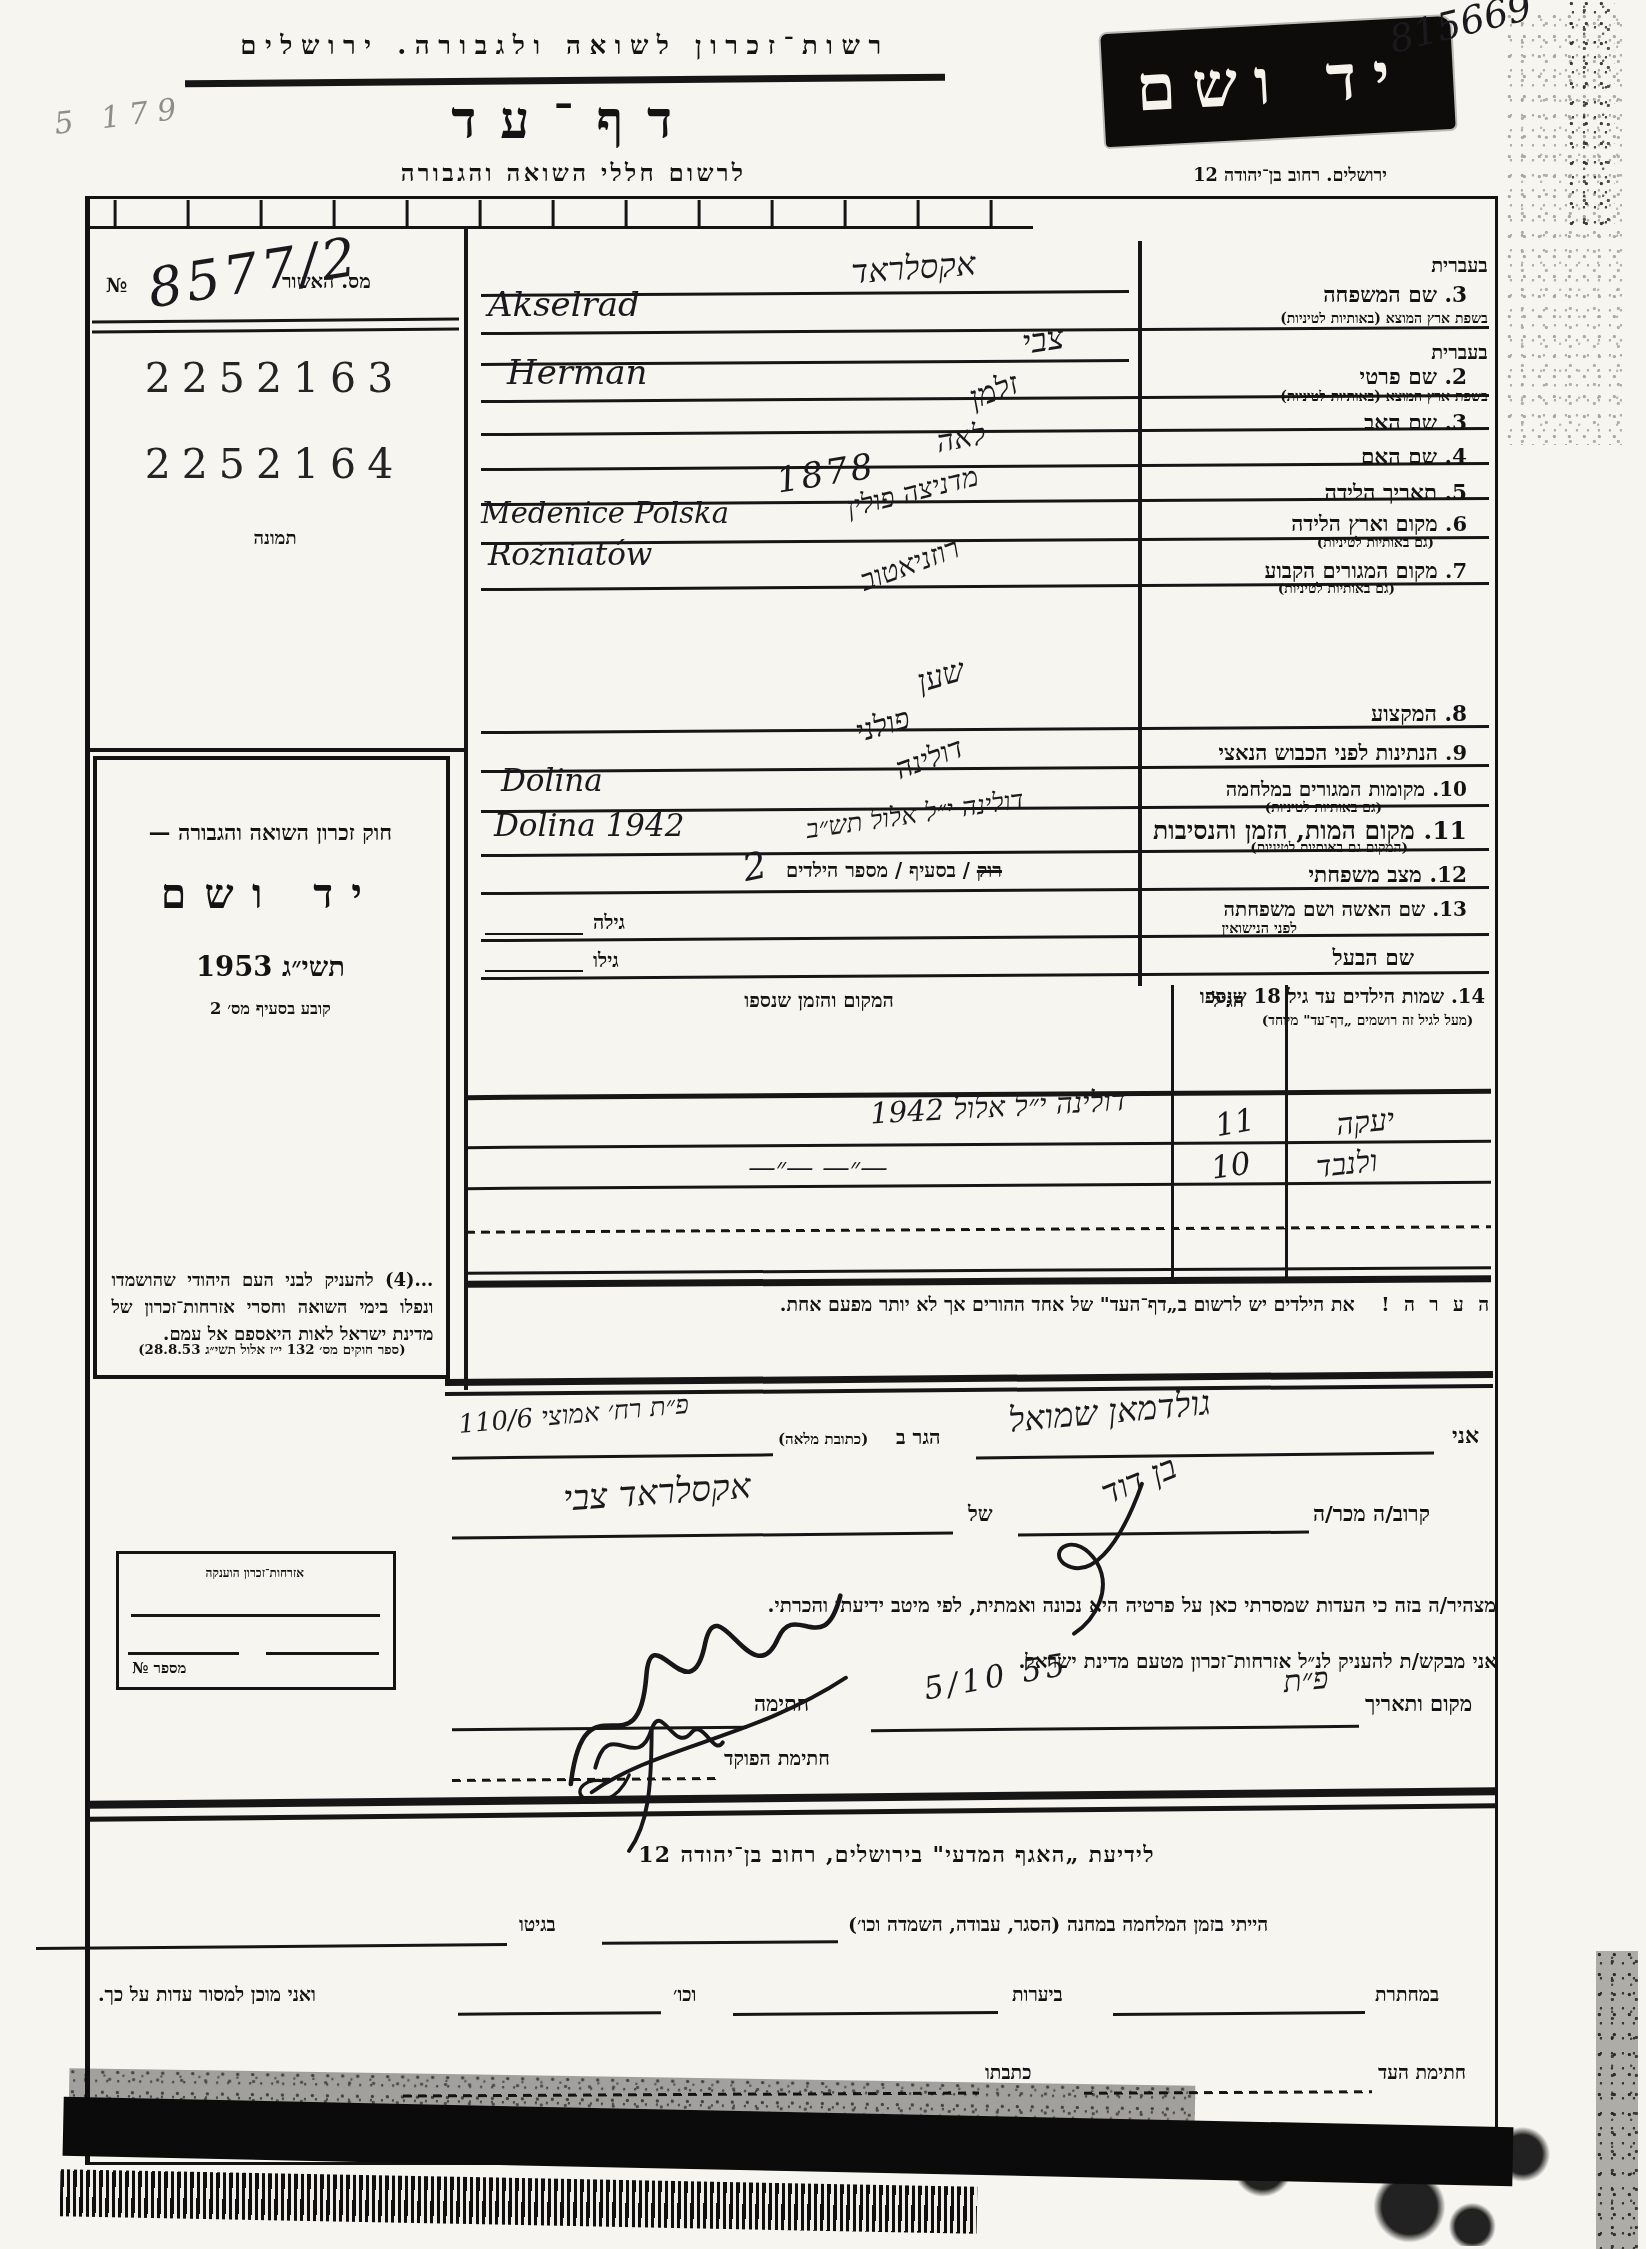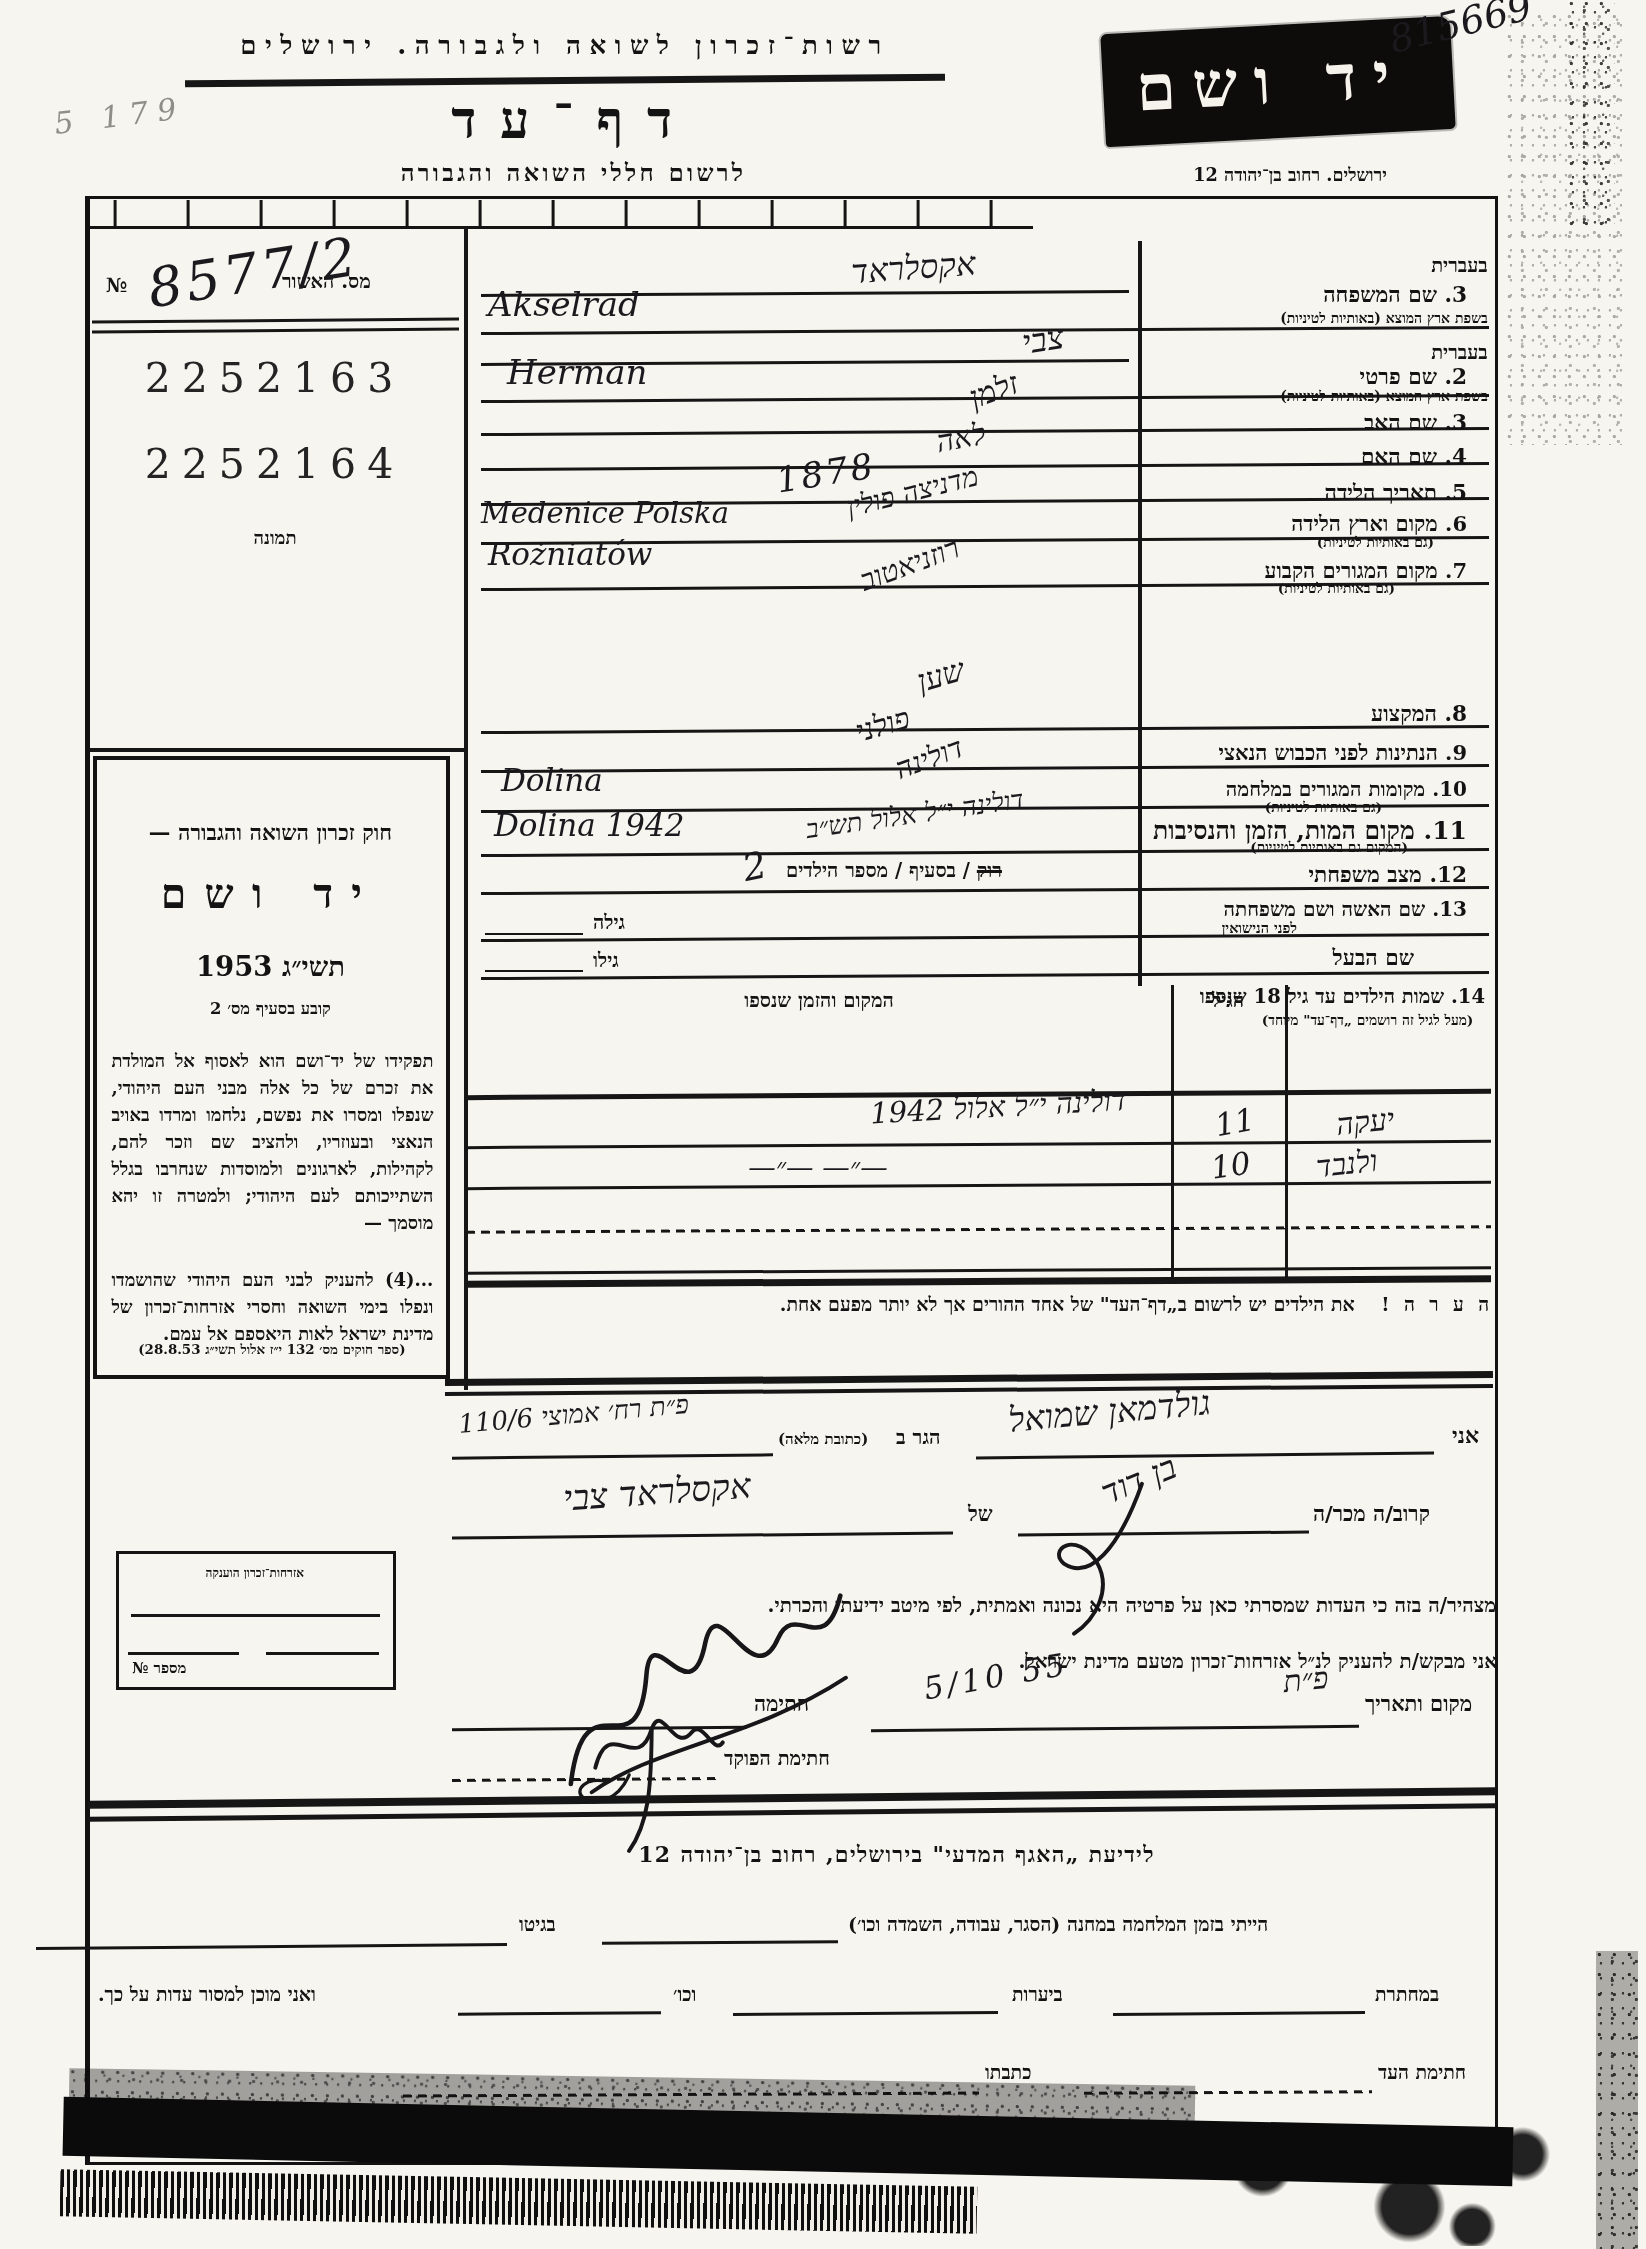--- a/index.html
+++ b/index.html
@@ -64,21 +64,20 @@
   <div class="abs ctr" style="left:111px;top:354px;width:327px;font-size:41px;letter-spacing:11px;color:#242424;">2252163</div>
   <div class="abs ctr" style="left:111px;top:440px;width:327px;font-size:41px;letter-spacing:11px;color:#242424;">2252164</div>
   <div class="abs rtl b ctr" style="left:170px;top:527px;width:210px;font-size:18.3px;">תמונה</div>
   <div class="ln thick" style="left:89px;top:748px;width:375px;height:3.9px;"></div>
 
   <div class="abs" style="left:93px;top:756px;width:357px;height:623px;border:4.6px solid #131313;box-sizing:border-box;">
     <div class="abs rtl b ctr" style="left:6.5px;top:60px;width:334px;font-size:21.6px;">חוק זכרון השואה והגבורה —</div>
     <div class="abs rtl b ctr" style="left:6.5px;top:110px;width:334px;font-size:41px;letter-spacing:18.3px;">יד ושם</div>
     <div class="abs rtl b ctr" style="left:6.5px;top:190px;width:334px;font-size:27.5px;">תשי״ג 1953</div>
     <div class="abs rtl b ctr" style="left:6.5px;top:239px;width:334px;font-size:16.4px;">קובע בסעיף מס׳ 2</div>
-    <div class="abs rtl" style="left:14.4px;top:287px;width:322px;font-size:18px;line-height:1.5;text-align:justify;font-weight:bold;">תפקידו של יד־ושם הוא לאסוף אל המולדת את זכרם של כל אלה מבני העם היהודי, שנפלו ומסרו את נפשם, נלחמו ומרדו באויב הנאצי ובעוזריו, ולהציב שם וזכר להם, לקהילות, לארגונים ולמוסדות שנחרבו בגלל השתייכותם לעם היהודי; ולמטרה זו יהא מוסמך —</div>
     <div class="abs rtl" style="left:14.4px;top:506px;width:322px;font-size:18px;line-height:1.5;text-align:justify;font-weight:bold;">‏...(4) להעניק לבני העם היהודי שהושמדו ונפלו בימי השואה וחסרי אזרחות־זכרון של מדינת ישראל לאות היאספם אל עמם.</div>
     <div class="abs rtl b ctr" style="left:3.9px;top:581px;width:342px;font-size:13.4px;">(ספר חוקים מס׳ 132 י״ז אלול תשי״ג 28.8.53)</div>
   </div>
 
   <div class="ln" style="left:481px;top:292px;width:648px;transform:rotate(-0.35deg);"></div>
   <div class="ln" style="left:481px;top:329px;width:1008px;transform:rotate(-0.35deg);"></div>
   <div class="ln" style="left:481px;top:361px;width:648px;transform:rotate(-0.35deg);"></div>
   <div class="ln" style="left:481px;top:397px;width:1008px;transform:rotate(-0.35deg);"></div>
   <div class="ln" style="left:481px;top:430px;width:1008px;transform:rotate(-0.35deg);"></div>
   <div class="ln" style="left:481px;top:465px;width:1008px;transform:rotate(-0.35deg);"></div>

